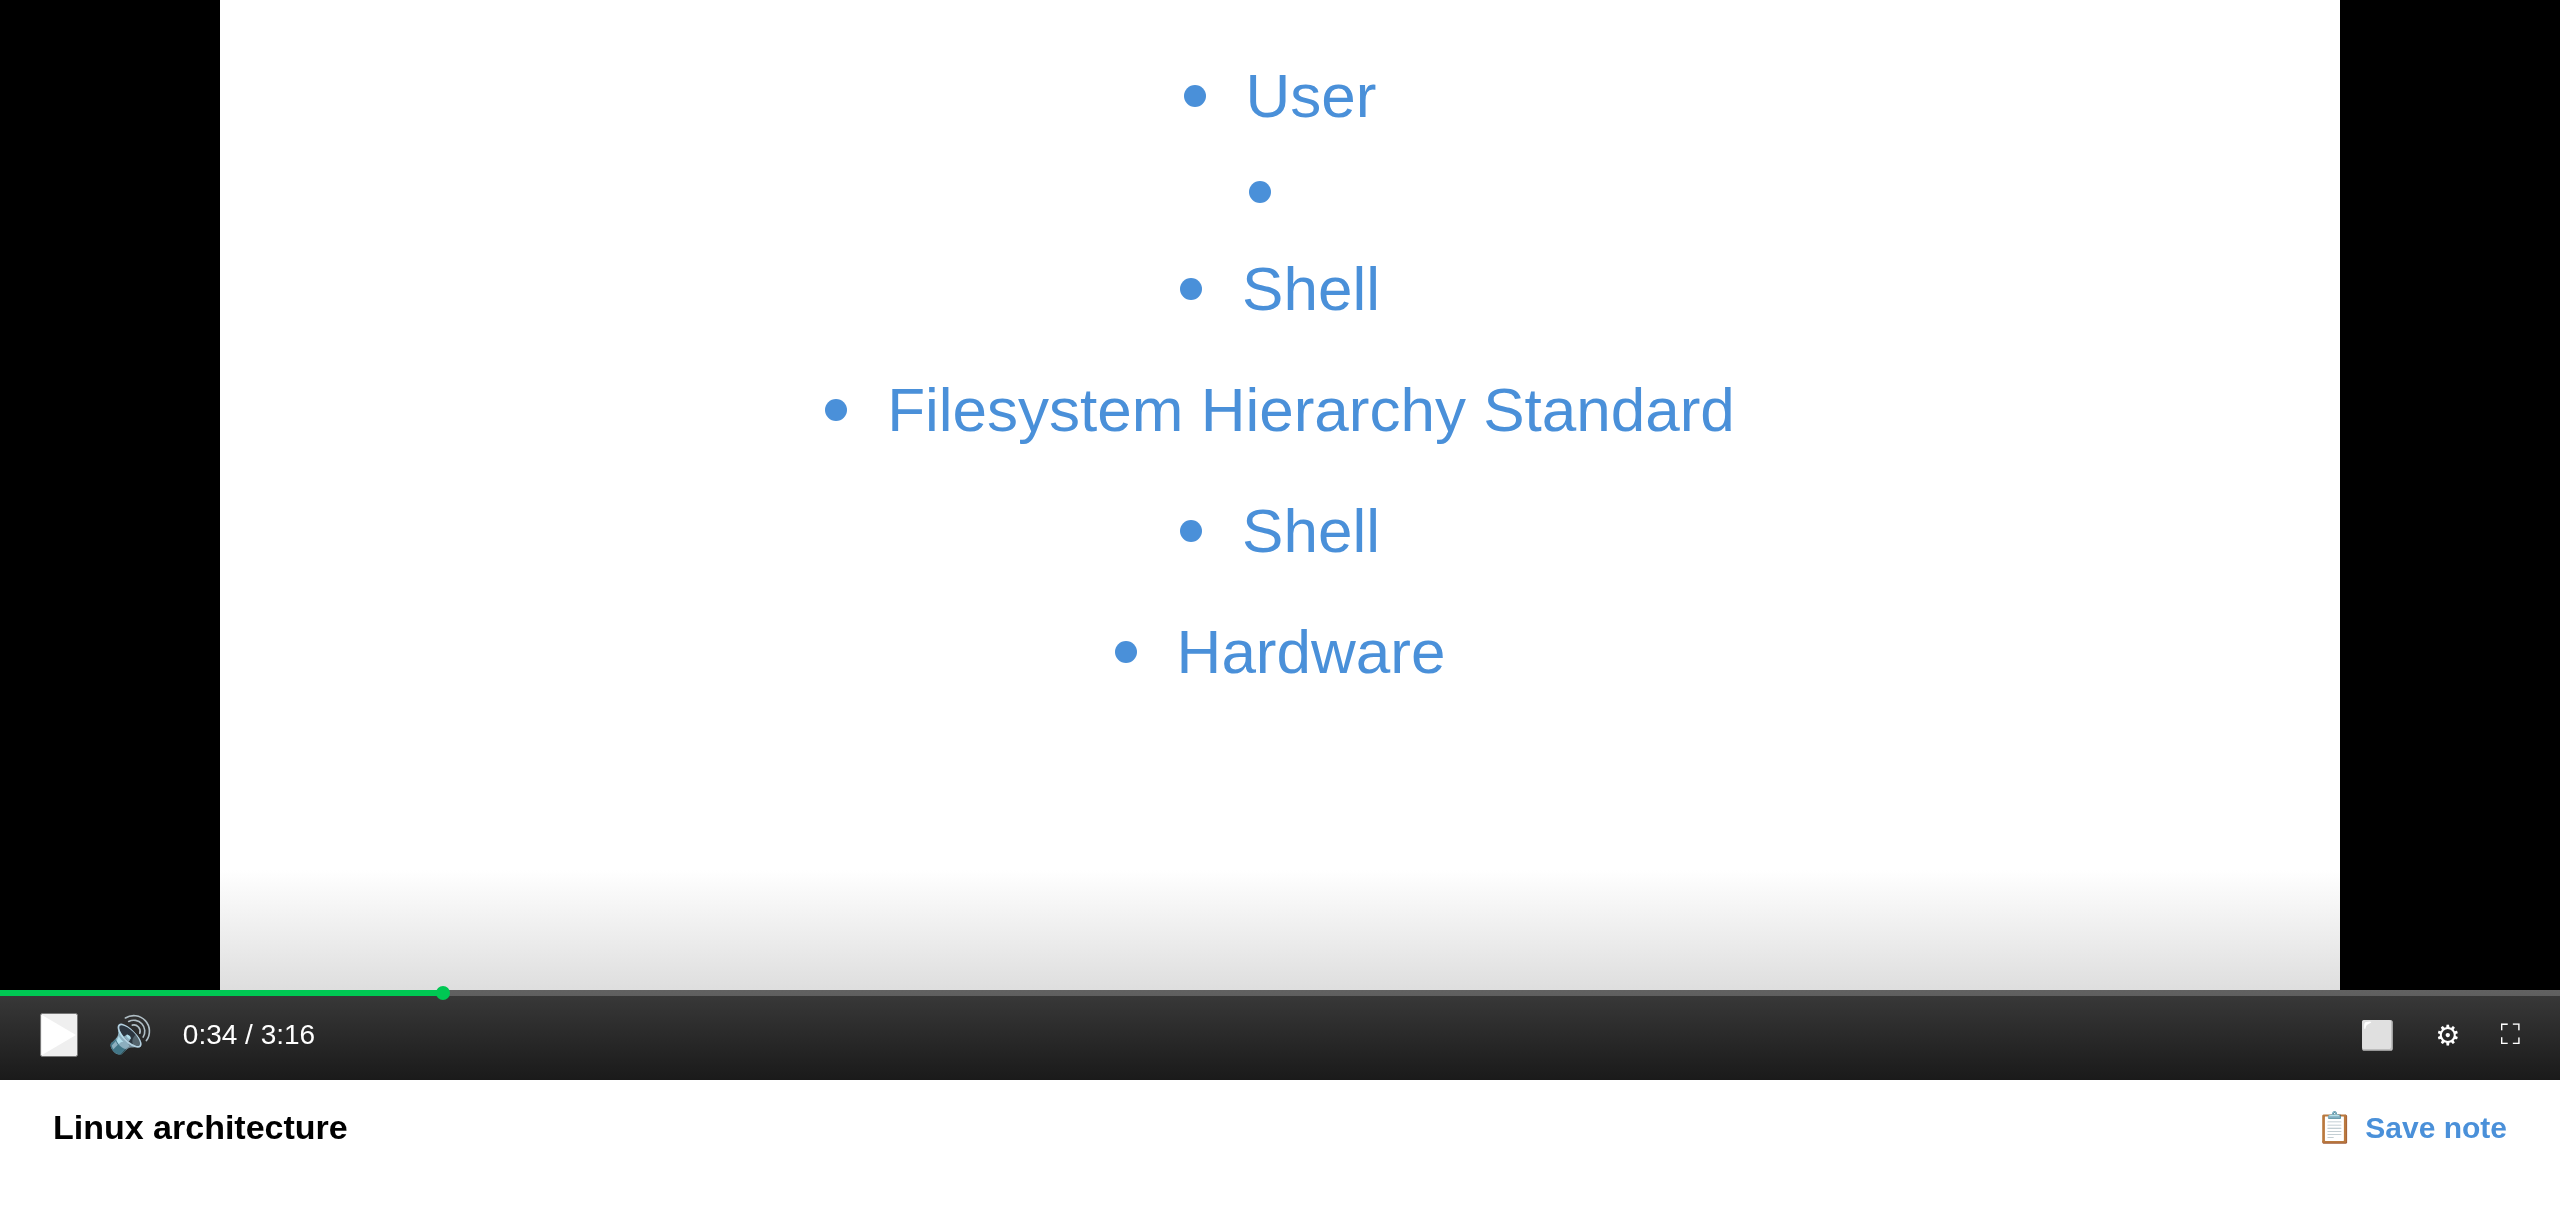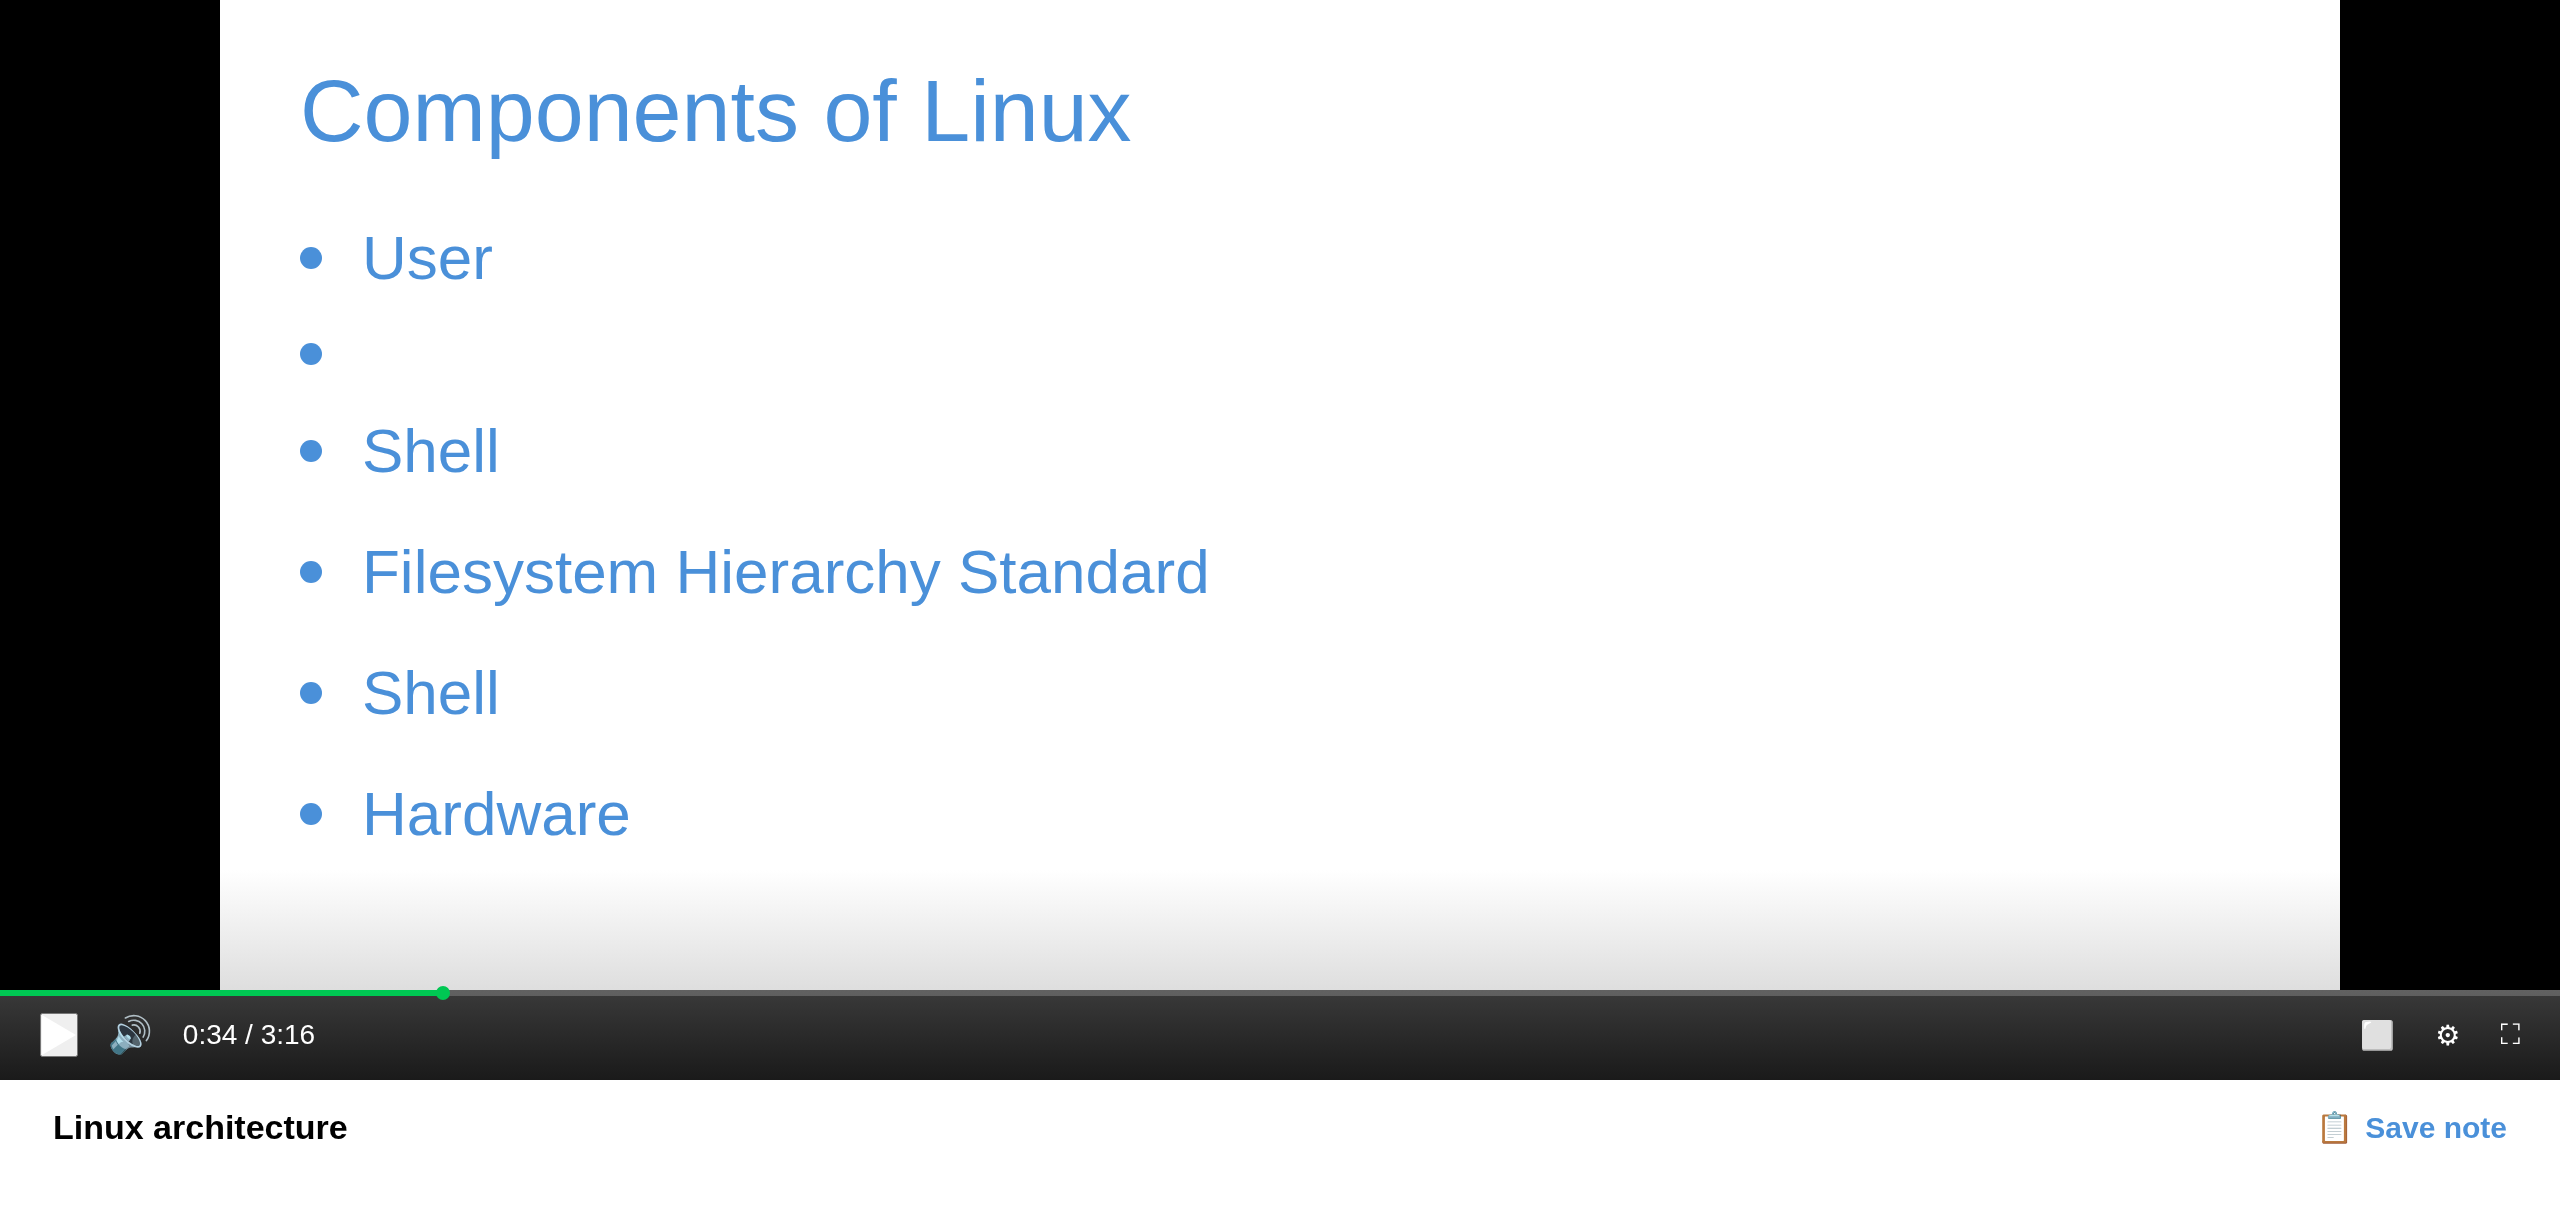--- a/index.html
+++ b/index.html
@@ -76,20 +76,21 @@
       list-style: none;
       padding: 0;
     }
 
     .slide-list li {
       display: flex;
       align-items: center;
       margin-bottom: 50px;
       font-size: 62px;
       color: #4a90d9;
+      justify-content: center;
     }
 
     .bullet {
       width: 22px;
       height: 22px;
       background: #4a90d9;
       border-radius: 50%;
       margin-right: 40px;
       flex-shrink: 0;
     }
@@ -204,21 +205,20 @@
     }
   </style>
 </head>
 <body>
 
 <div class="video-container">
   <div class="video-main">
     <div class="black-left"></div>
 
     <div class="slide-content">
-      <h1 class="slide-title">Components of Linux</h1>
       <ul class="slide-list">
         <li>
           <span class="bullet"></span>
           <span>User</span>
         </li>
         <li>
           <span class="bullet"></span>
         </li>
         <li>
           <span class="bullet"></span>

